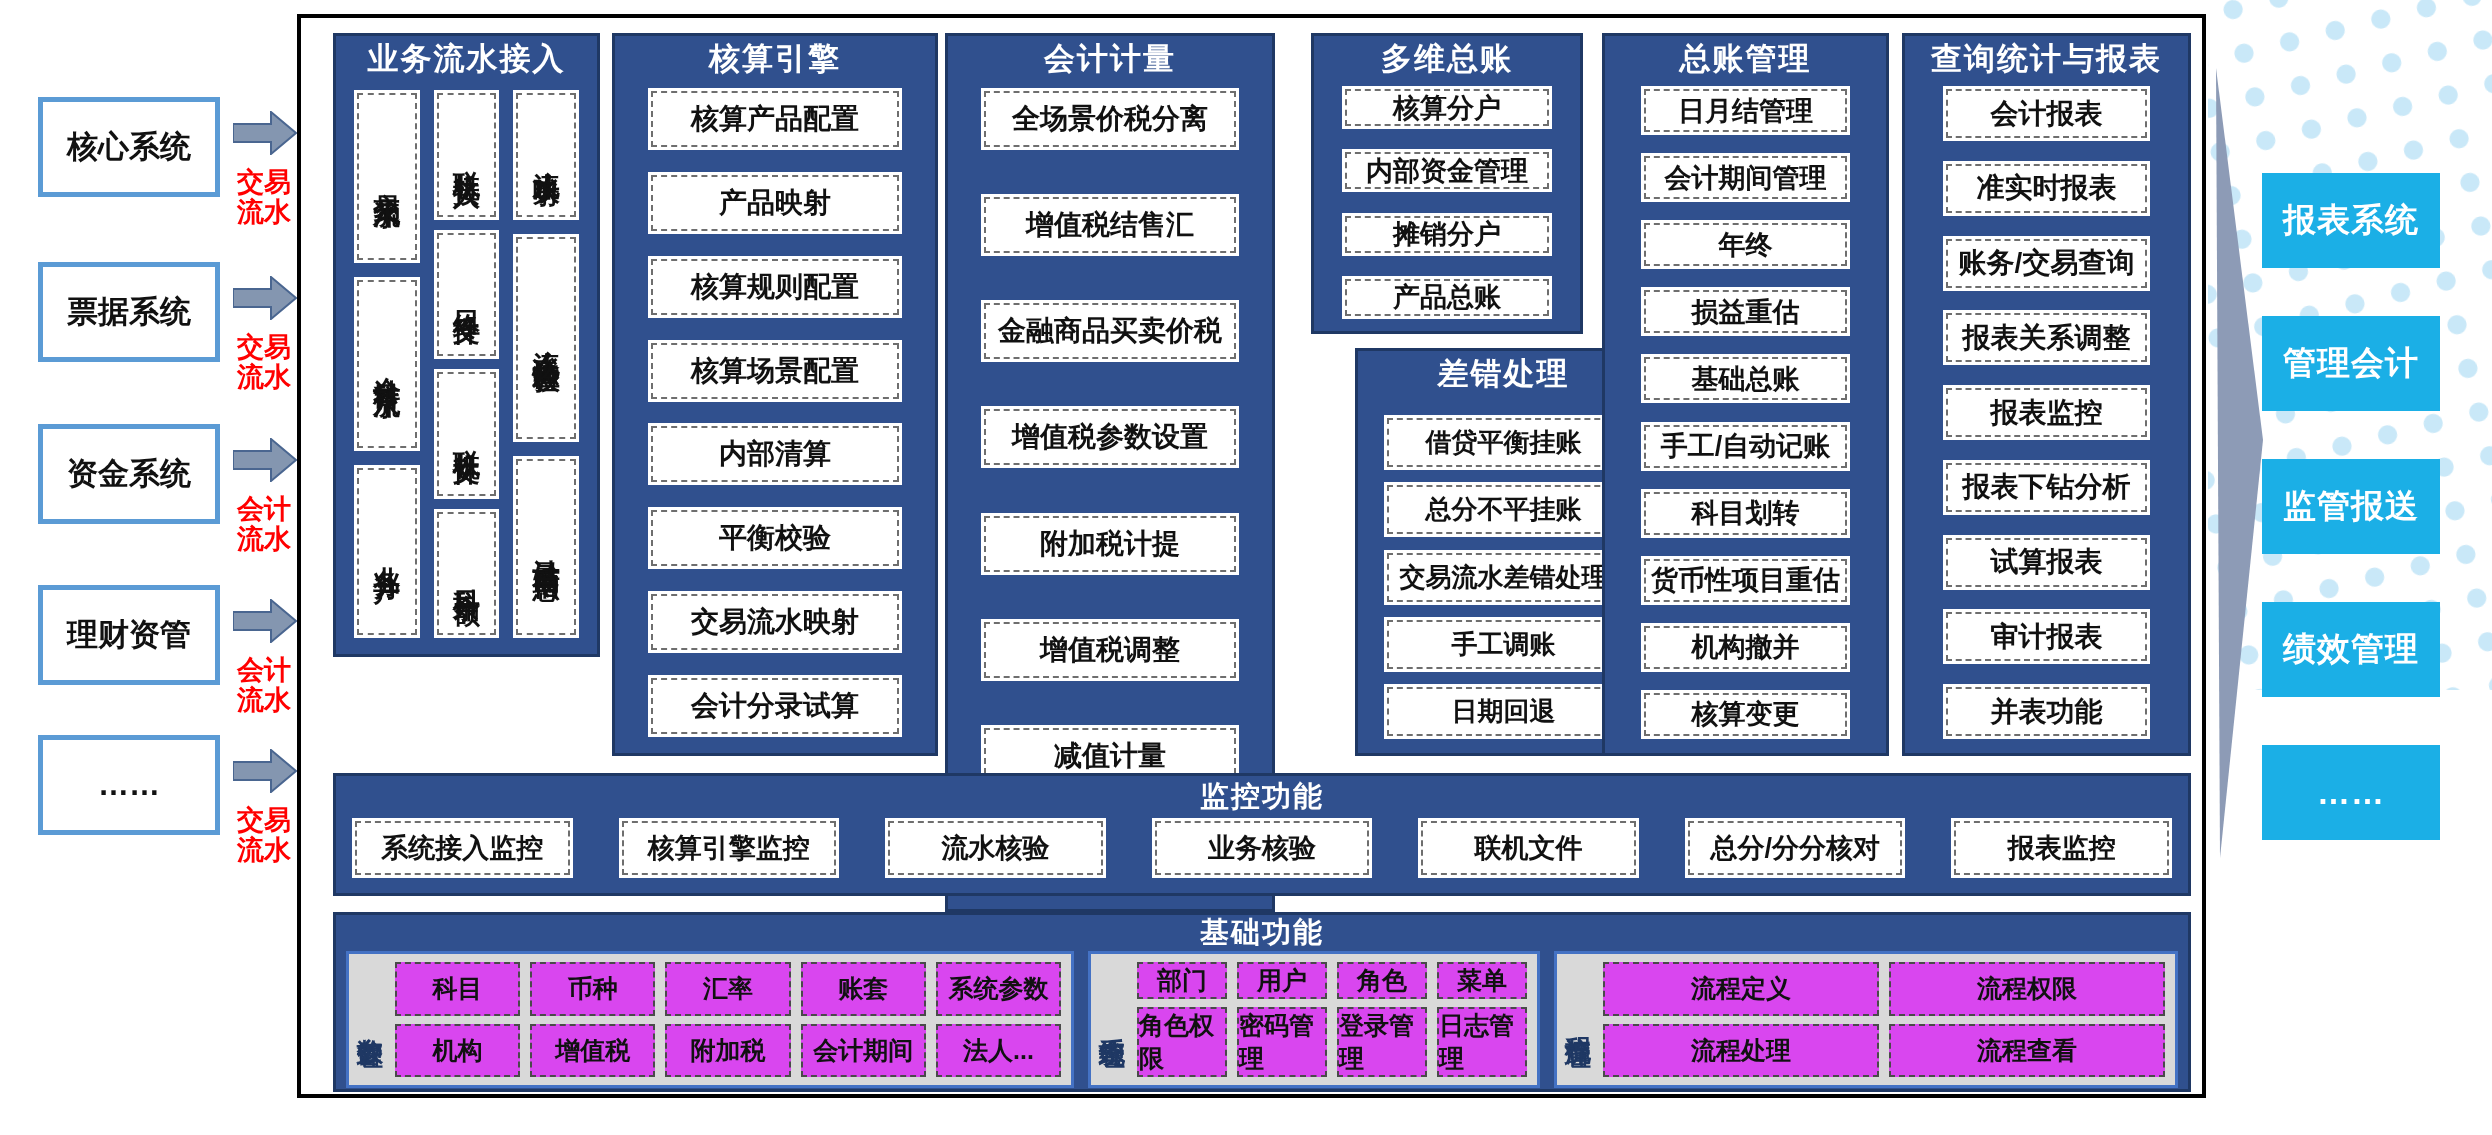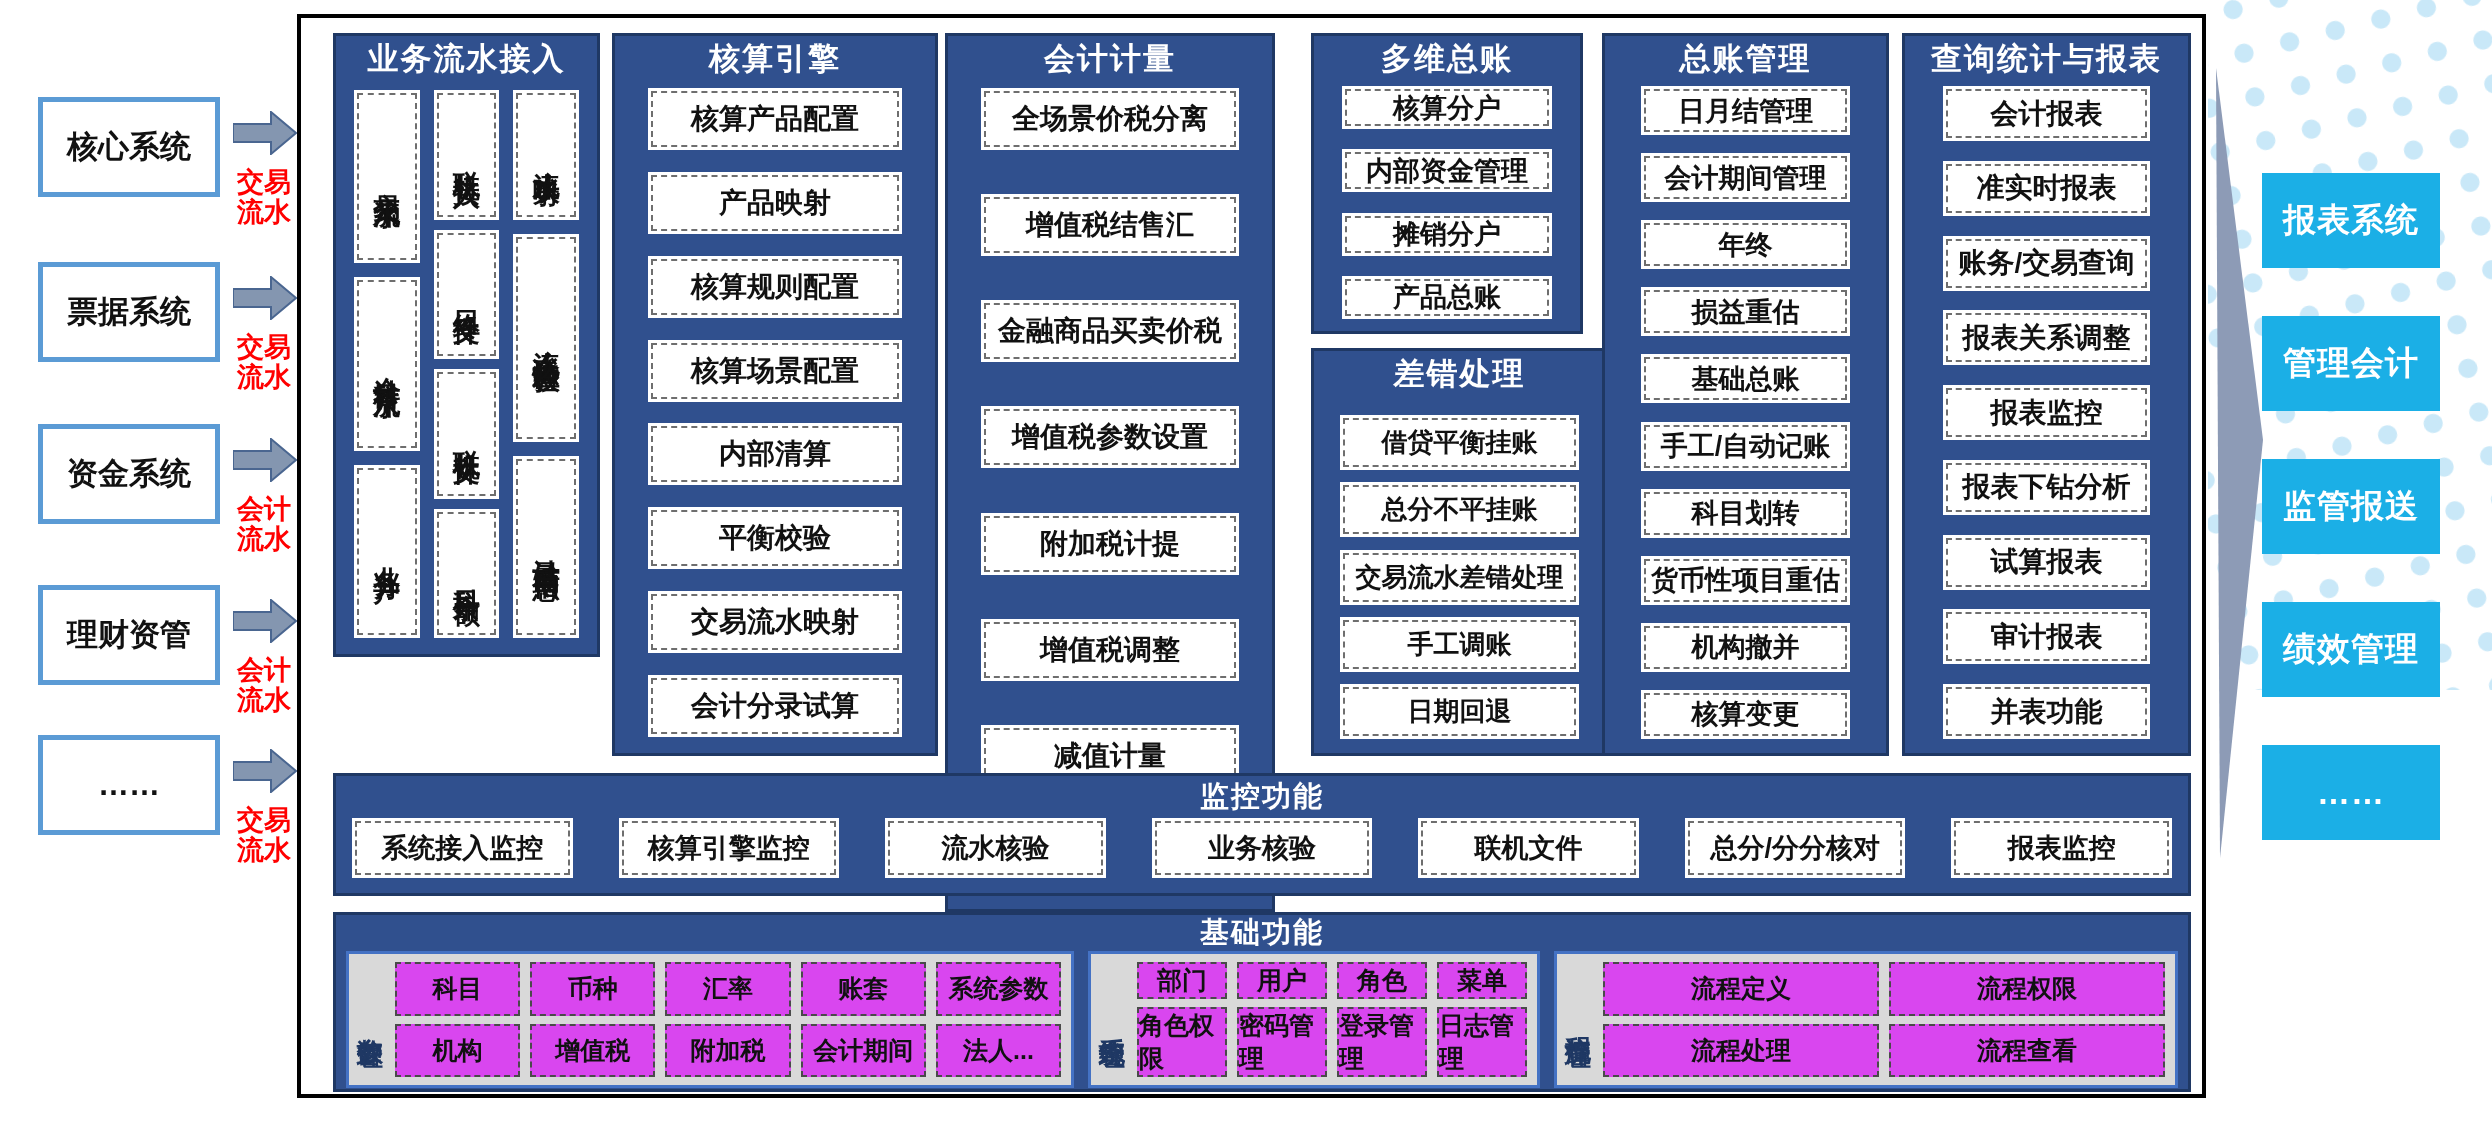--- a/index.html
+++ b/index.html
@@ -41,21 +41,21 @@
   .bluecol{position:absolute;background:var(--column-blue);border:3px solid var(--column-border);
     box-sizing:border-box;display:flex;flex-direction:column;}
   .col-title{flex:none;height:46px;display:flex;align-items:center;justify-content:center;
     color:#fff;font-size:31px;font-weight:bold;letter-spacing:2px;}
   .col-body{flex:1;display:flex;flex-direction:column;justify-content:space-between;}
 
   #col-pipeline{left:333px;top:33px;width:267px;height:624px;}
   #col-engine{left:612px;top:33px;width:326px;height:723px;}
   #col-measure{left:945px;top:33px;width:330px;height:879px;}
   #col-multidim{left:1311px;top:33px;width:272px;height:301px;}
-  #col-errors{left:1311px;top:348px;width:297px;height:408px;}
+  #col-errors{left:1355px;top:348px;width:297px;height:408px;}
   #col-ledger{left:1602px;top:33px;width:287px;height:723px;}
   #col-reports{left:1902px;top:33px;width:289px;height:723px;}
 
   .fbox{background:#fff;outline:2px dashed var(--box-dash);outline-offset:-5px;
     display:flex;align-items:center;justify-content:center;font-weight:bold;color:#111;
     text-align:center;}
   #col-engine .col-body,#col-measure .col-body{padding:6px 33px 16px;}
   #col-engine .fbox,#col-measure .fbox{height:62px;font-size:28px;}
   #col-ledger .col-body{padding:4px 36px 14px;}
   #col-ledger .fbox{height:49px;font-size:27px;}

